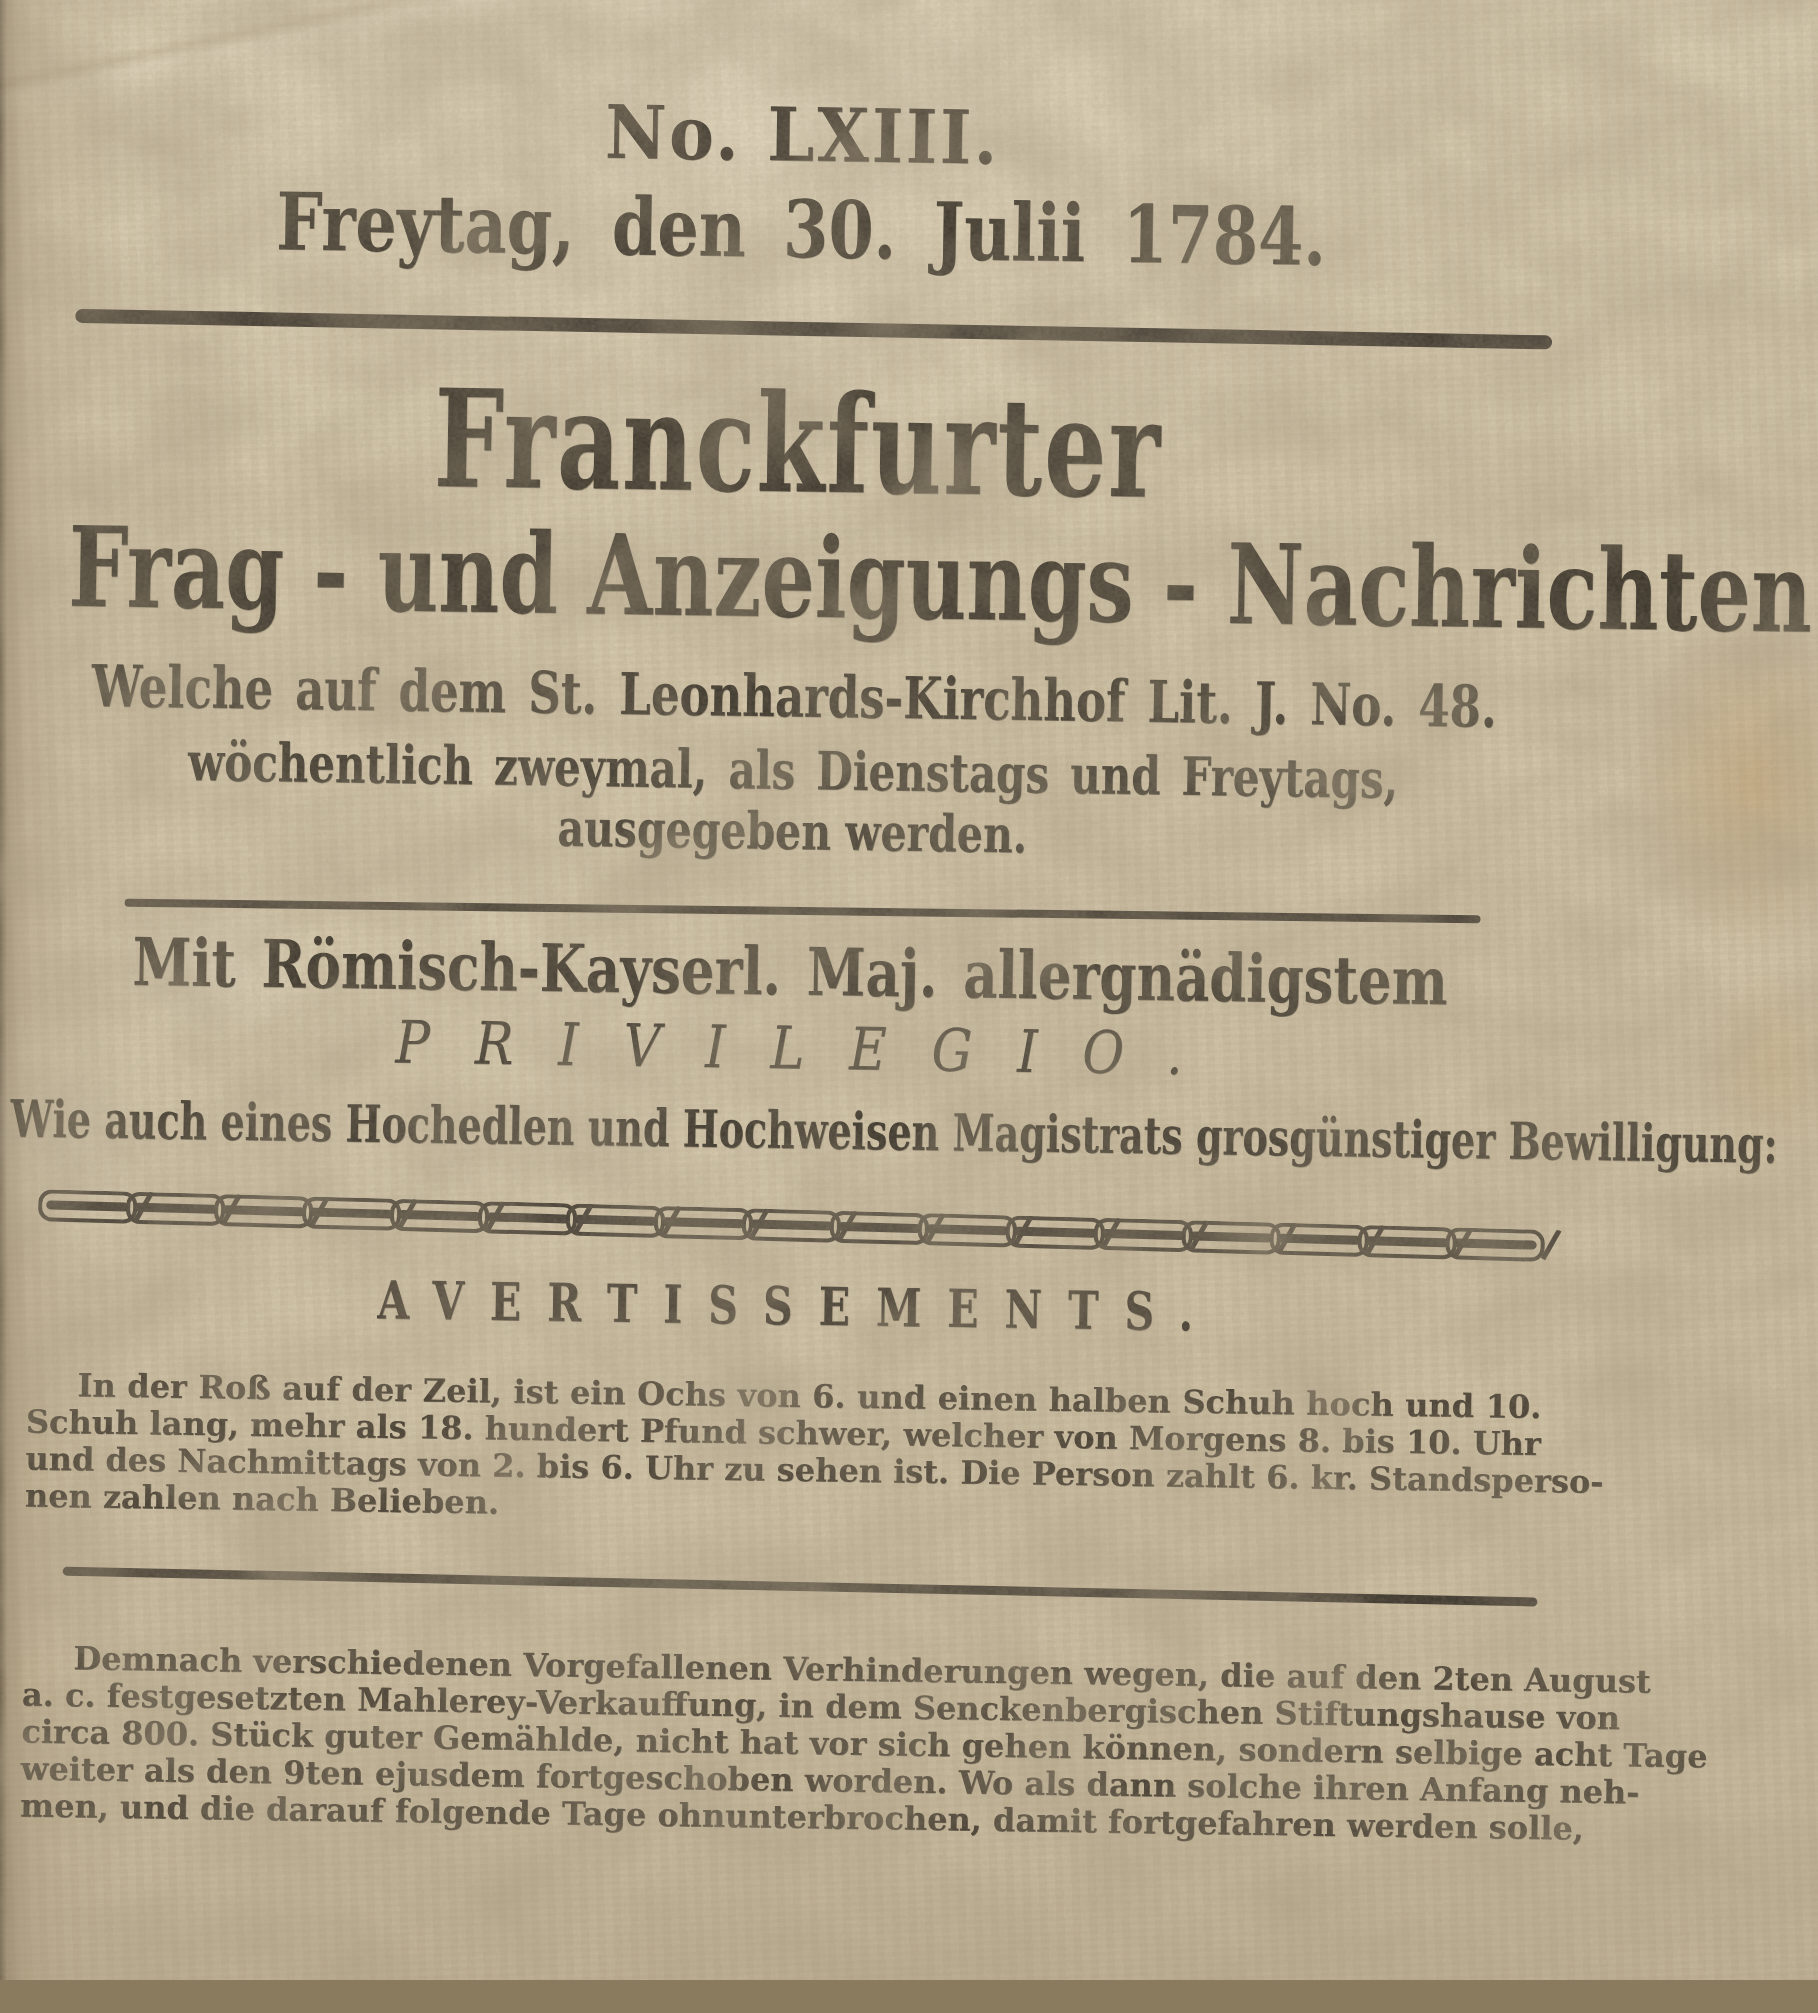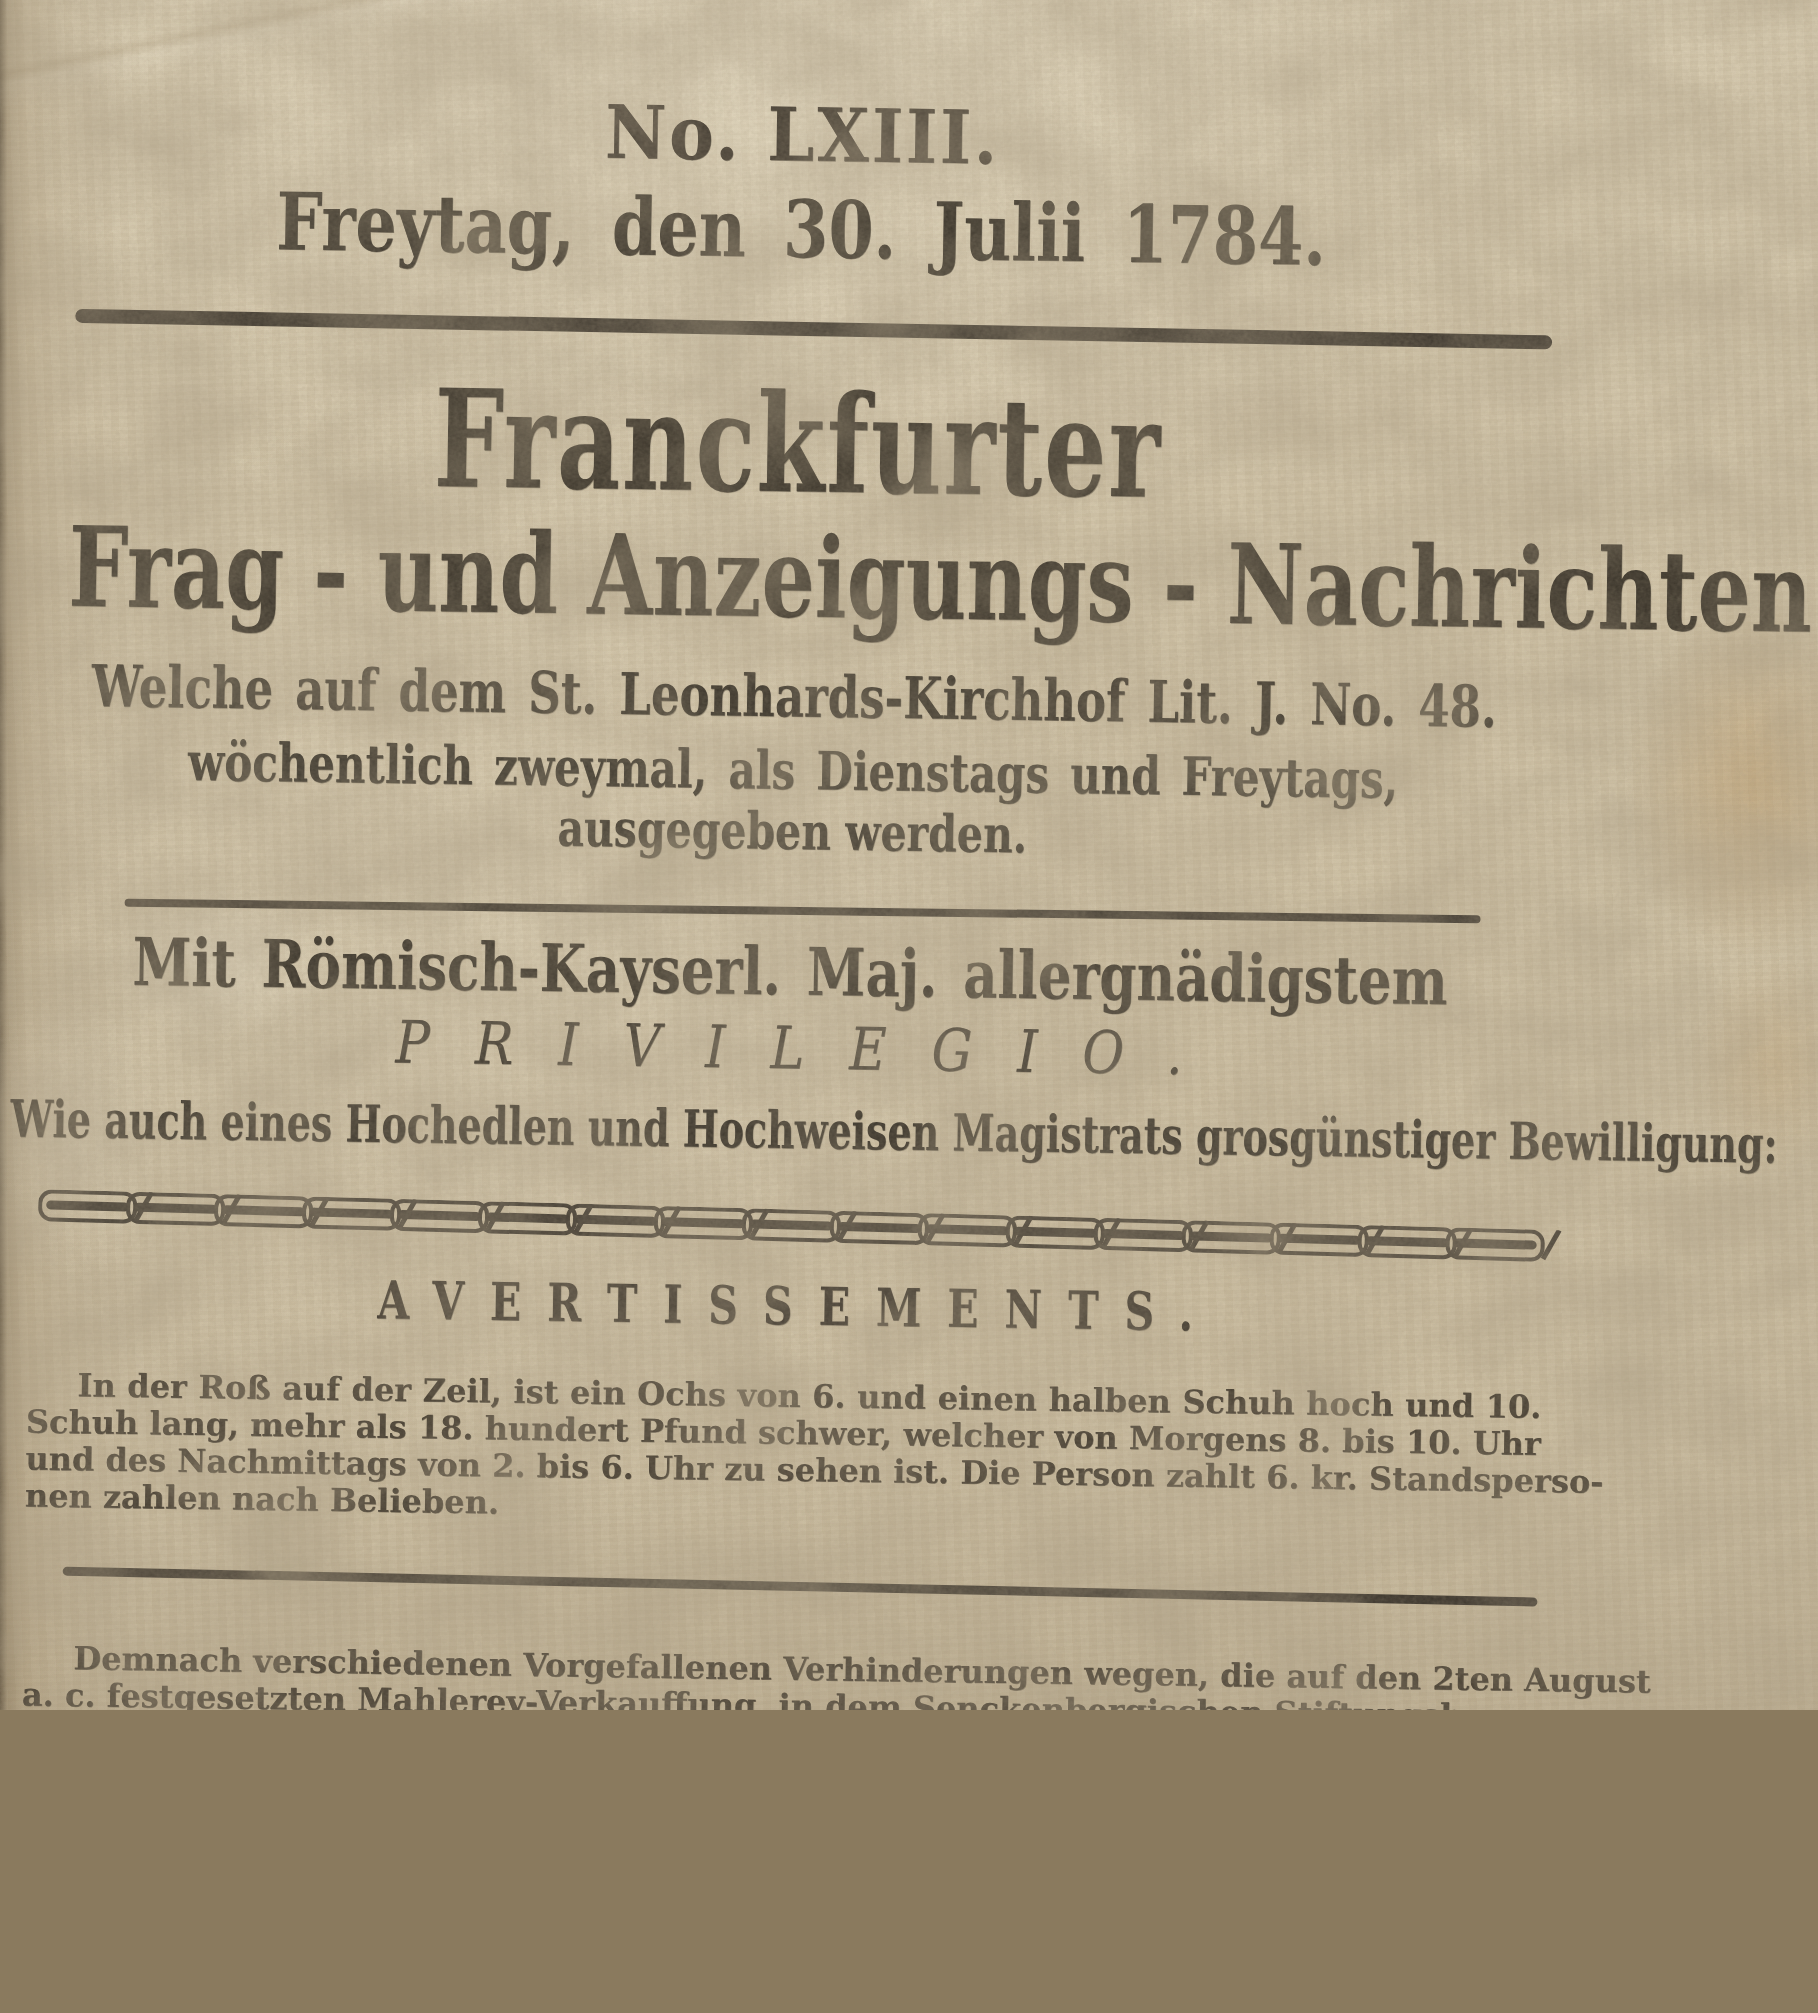--- a/index.html
+++ b/index.html
@@ -1,18 +1,18 @@
 <!DOCTYPE html>
 <html style="font-size:14.5px"><head>
 <meta charset="utf-8">
 <style>
   html,body{margin:0;padding:0;background:#8a7a5e;}
   .page{
     position:relative;
-    width:1818px;height:1710px;
+    width:1818px;height:1980px;
     overflow:hidden;
     font-family:"DejaVu Serif", serif;
     background-color:#d2c5a9;
     background-image:
       radial-gradient(ellipse 182px 245px at 1755px 782px, rgba(178,130,66,.32), rgba(178,130,66,0) 72%),
       radial-gradient(ellipse 118px 155px at 1773px 1064px, rgba(178,130,66,.18), rgba(178,130,66,0) 70%),
       radial-gradient(ellipse 164px 109px at 218px 964px, rgba(242,235,216,.40), rgba(242,235,216,0) 72%),
       radial-gradient(ellipse 136px 200px at 64px 1136px, rgba(242,235,216,.28), rgba(242,235,216,0) 72%),
       radial-gradient(ellipse 1000px 636px at 42% 6%, rgba(248,241,222,.25), rgba(248,241,222,0) 75%),
       radial-gradient(ellipse 818px 818px at 30% 55%, rgba(245,238,219,.15), rgba(245,238,219,0) 75%),

